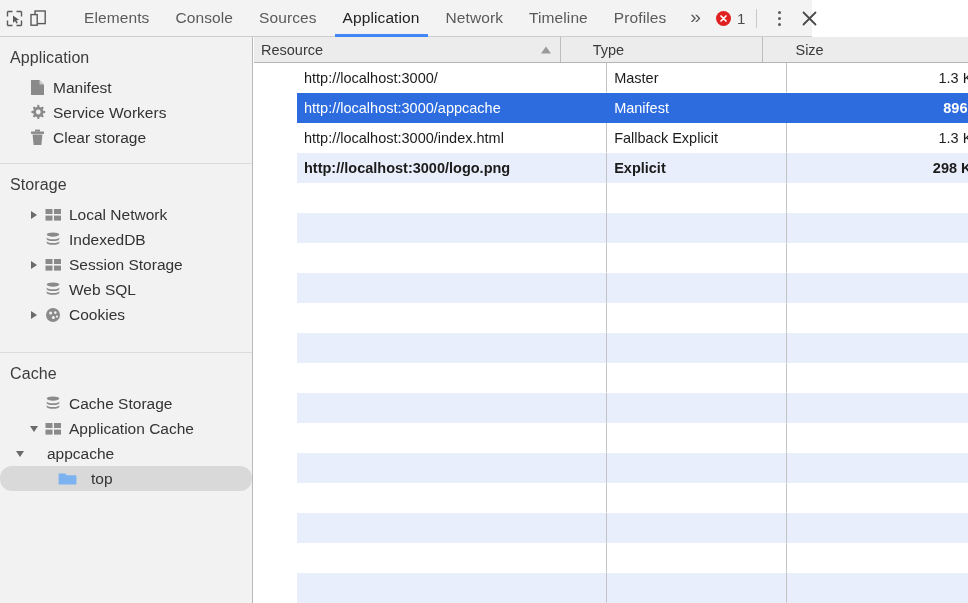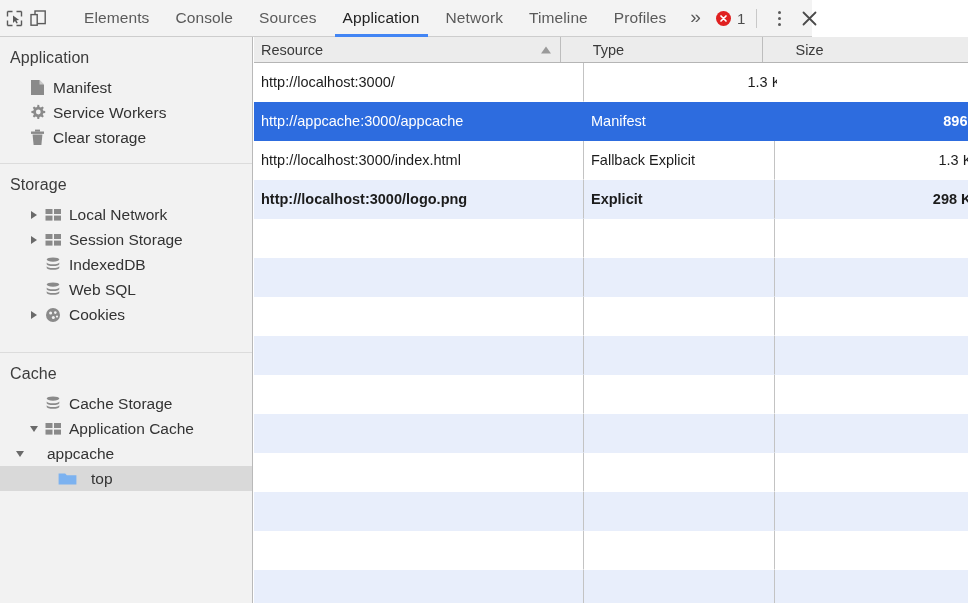--- a/index.html
+++ b/index.html
@@ -250,23 +250,24 @@
     width: 0; height: 0;
     border-bottom: 7px solid #9a9a9a;
     border-left: 5px solid transparent;
     border-right: 5px solid transparent;
   }
 
   .tbody { }
 
   .trow {
     display: flex;
-    height: 39px;
+    height: 30px;
     box-sizing: border-box;
     background: #ffffff;
+    margin-left: 43px;
   }
   .trow.alt { background: #e8eefb; font-weight: bold; }
   .trow.selected { background: #2d6cdf; }
 
   .td {
     display: flex;
     align-items: center;
     font-size: 14.5px;
     color: #1c1c1c;
     padding-left: 7px;
@@ -414,44 +415,44 @@
             <rect x="0.5" y="1" width="7" height="5" fill="#8a8a8a"></rect>
             <rect x="9" y="1" width="7" height="5" fill="#8a8a8a"></rect>
             <rect x="0.5" y="7.6" width="7" height="5" fill="#8a8a8a"></rect>
             <rect x="9" y="7.6" width="7" height="5" fill="#8a8a8a"></rect>
           </svg>
         </span>
         <span class="sb-label">Local Network</span>
       </div>
 
       <div class="sb-item indent-2">
+        <span class="sb-arrow empty"></span>
+        <span class="sb-icon">
+          <svg width="16" height="16" viewBox="0 0 16 16">
+            <ellipse cx="8" cy="2.6" rx="6.3" ry="2.1" fill="#8a8a8a"></ellipse>
+            <path d="M1.7 5.2 C1.7 6.4 4.5 7.3 8 7.3 C11.5 7.3 14.3 6.4 14.3 5.2 L14.3 6.9 C14.3 8.1 11.5 9.0 8 9.0 C4.5 9.0 1.7 8.1 1.7 6.9 Z" fill="#8a8a8a"></path>
+            <path d="M1.7 9.0 C1.7 10.2 4.5 11.1 8 11.1 C11.5 11.1 14.3 10.2 14.3 9.0 L14.3 10.7 C14.3 11.9 11.5 12.8 8 12.8 C4.5 12.8 1.7 11.9 1.7 10.7 Z" fill="#8a8a8a"></path>
+          </svg>
+        </span>
+        <span class="sb-label">IndexedDB</span>
+      </div>
+
+      <div class="sb-item indent-2">
         <span class="sb-arrow">
             <i class="tri-r"></i>
           </span>
         <span class="sb-icon">
           <svg width="17" height="14" viewBox="0 0 17 14">
             <rect x="0.5" y="1" width="7" height="5" fill="#8a8a8a"></rect>
             <rect x="9" y="1" width="7" height="5" fill="#8a8a8a"></rect>
             <rect x="0.5" y="7.6" width="7" height="5" fill="#8a8a8a"></rect>
             <rect x="9" y="7.6" width="7" height="5" fill="#8a8a8a"></rect>
           </svg>
         </span>
         <span class="sb-label">Session Storage</span>
-      </div>
-
-      <div class="sb-item indent-2">
-        <span class="sb-arrow empty"></span>
-        <span class="sb-icon">
-          <svg width="16" height="16" viewBox="0 0 16 16">
-            <ellipse cx="8" cy="2.6" rx="6.3" ry="2.1" fill="#8a8a8a"></ellipse>
-            <path d="M1.7 5.2 C1.7 6.4 4.5 7.3 8 7.3 C11.5 7.3 14.3 6.4 14.3 5.2 L14.3 6.9 C14.3 8.1 11.5 9.0 8 9.0 C4.5 9.0 1.7 8.1 1.7 6.9 Z" fill="#8a8a8a"></path>
-            <path d="M1.7 9.0 C1.7 10.2 4.5 11.1 8 11.1 C11.5 11.1 14.3 10.2 14.3 9.0 L14.3 10.7 C14.3 11.9 11.5 12.8 8 12.8 C4.5 12.8 1.7 11.9 1.7 10.7 Z" fill="#8a8a8a"></path>
-          </svg>
-        </span>
-        <span class="sb-label">IndexedDB</span>
       </div>
 
       <div class="sb-item indent-2">
         <span class="sb-arrow empty"></span>
         <span class="sb-icon">
           <svg width="16" height="16" viewBox="0 0 16 16">
             <ellipse cx="8" cy="2.6" rx="6.3" ry="2.1" fill="#8a8a8a"></ellipse>
             <path d="M1.7 5.2 C1.7 6.4 4.5 7.3 8 7.3 C11.5 7.3 14.3 6.4 14.3 5.2 L14.3 6.9 C14.3 8.1 11.5 9.0 8 9.0 C4.5 9.0 1.7 8.1 1.7 6.9 Z" fill="#8a8a8a"></path>
             <path d="M1.7 9.0 C1.7 10.2 4.5 11.1 8 11.1 C11.5 11.1 14.3 10.2 14.3 9.0 L14.3 10.7 C14.3 11.9 11.5 12.8 8 12.8 C4.5 12.8 1.7 11.9 1.7 10.7 Z" fill="#8a8a8a"></path>
           </svg>
@@ -509,21 +510,21 @@
       </div>
 
       <div class="sb-item" style="padding-left:12px;">
         <span class="sb-arrow">
             <i class="tri-d"></i>
           </span>
         <span class="sb-icon" style="width:14px;flex:0 0 14px;"></span>
         <span class="sb-label">appcache</span>
       </div>
 
-      <div class="sb-item selected" style="padding-left:56px;">
+      <div class="sb-item selected" style="padding-left:56px;border-radius:12px;">
         <span class="sb-icon">
           <svg width="19" height="15" viewBox="0 0 19 15">
             <path d="M0.6 2.4 H7.2 L8.8 4.2 H18.4 V13.4 H0.6 Z" fill="#7cb2f0"></path>
           </svg>
         </span>
         <span class="sb-label" style="margin-left:8px;">top</span>
       </div>
     </div>
   </div>
 
@@ -539,27 +540,28 @@
       </div>
       <div class="th c-size">
         <span>Size</span>
       </div>
     </div>
 
     <div class="tbody">
 
       <div class="trow">
         <div class="td c-resource">http://localhost:3000/</div>
+        <div class="td c-type">Master</div>
         <div class="td c-size">
             <span class="size-inner">1.3 KB</span>
           </div>
       </div>
 
       <div class="trow selected">
-        <div class="td c-resource">http://appcache:3000/appcache</div>
+        <div class="td c-resource">http://localhost:3000/appcache</div>
         <div class="td c-type">Manifest</div>
         <div class="td c-size">
             <span class="size-inner">896 B</span>
           </div>
       </div>
 
       <div class="trow">
         <div class="td c-resource">http://localhost:3000/index.html</div>
         <div class="td c-type">Fallback Explicit</div>
         <div class="td c-size">

